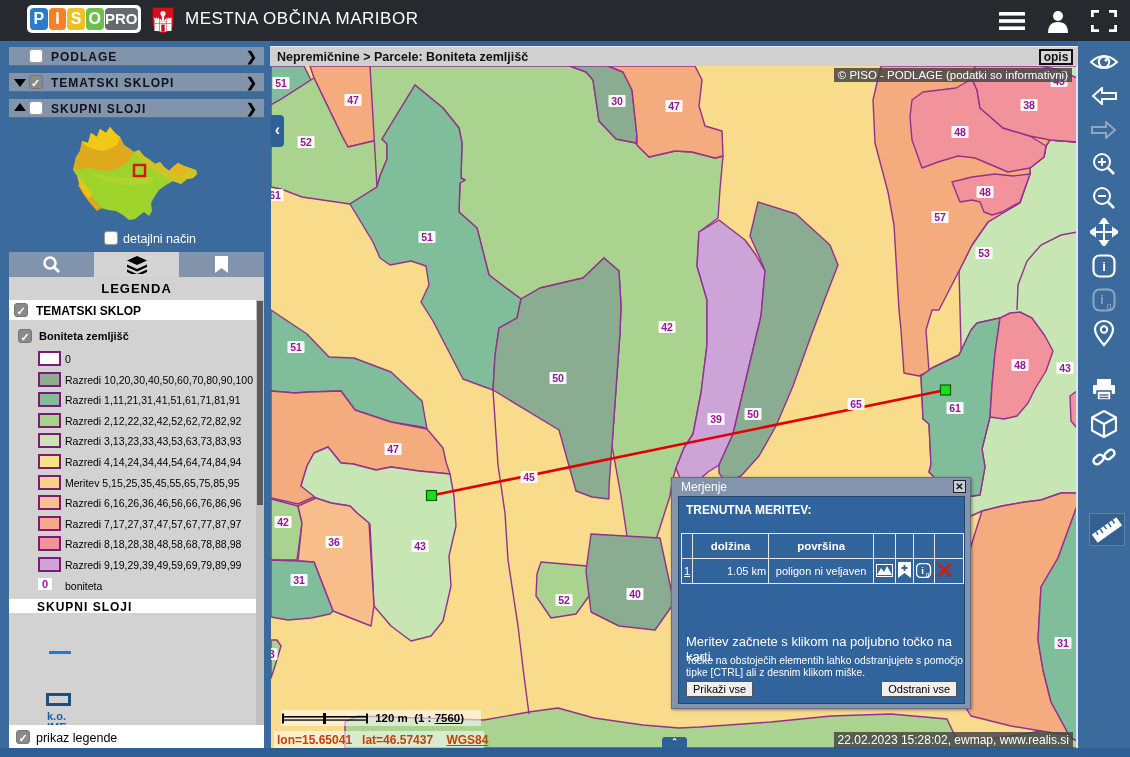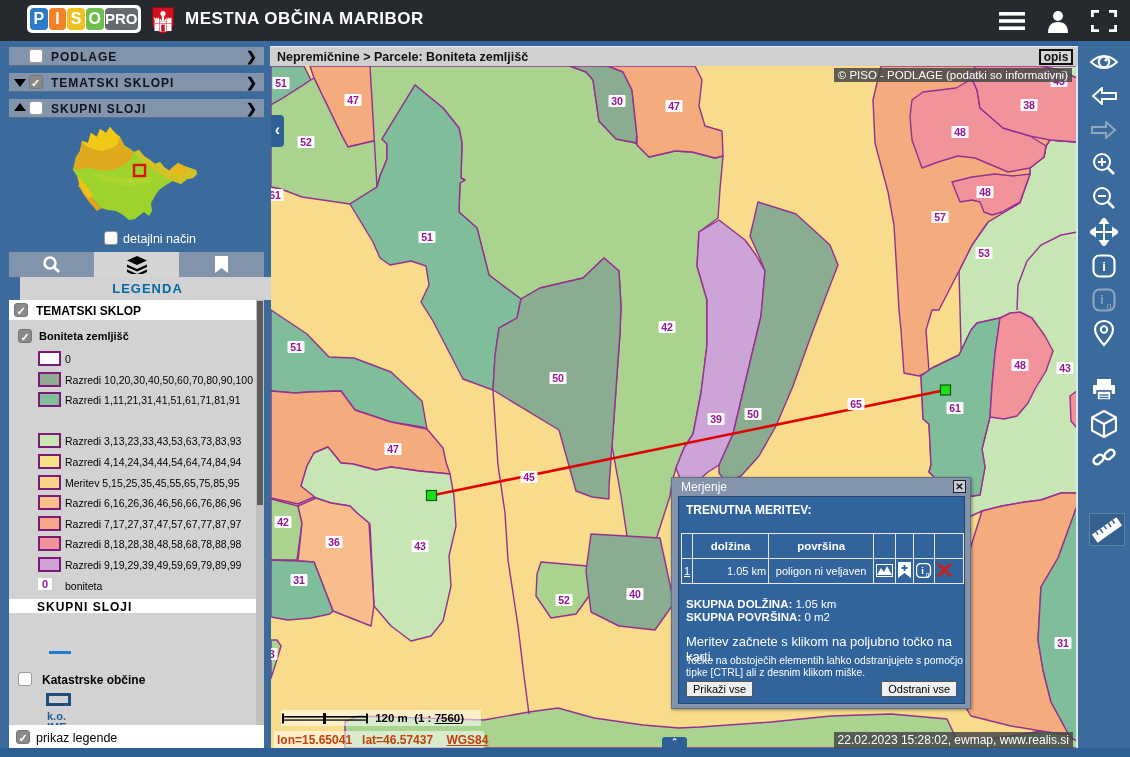--- a/index.html
+++ b/index.html
@@ -1,35 +1,35 @@
 <!DOCTYPE html>
 <html><head><meta charset="utf-8">
 <style>
 *{margin:0;padding:0;box-sizing:border-box}
 html,body{width:1130px;height:757px;overflow:hidden;font-family:"Liberation Sans",sans-serif;background:#3a6b9c}
 #header{position:absolute;left:0;top:0;width:1130px;height:41px;background:#26292e}
 #logo{position:absolute;left:27px;top:5px;width:114px;height:28px;background:#fff;border-radius:5px;display:flex;align-items:center;padding:2px 3px}
 .lbox{width:19px;height:22px;border-radius:4px;color:#fff;font-weight:bold;font-size:16px;text-align:center;line-height:22px;margin-right:1px}
 #probox{width:36px;height:22px;border-radius:4px;background:#666a6e;color:#fff;font-weight:bold;font-size:15px;text-align:center;line-height:22px;letter-spacing:0px}
 #coat{position:absolute;left:152px;top:7px}
-#citytitle{position:absolute;left:185px;top:9px;color:#fff;font-weight:bold;font-size:17px;letter-spacing:0.5px}
+#citytitle{position:absolute;left:185px;top:9px;color:#fff;font-weight:normal;font-size:17px;letter-spacing:0.5px}
 #hdricons{position:absolute;right:13px;top:0;height:41px;display:flex;align-items:center;gap:21px}
 
 #sidebar{position:absolute;left:0;top:41px;width:270px;height:716px;background:#3a6b9c}
 .sbar{position:absolute;left:9px;width:255px;height:19px;background:#8294ac;border-bottom:1px solid #5a6e85;color:#10131c;font-weight:bold;font-size:12px;letter-spacing:1px}
 .sbar .cb{position:absolute;left:20px;top:2px}
 .sbar .txt{position:absolute;left:42px;top:3px}
 .sbar .chev{position:absolute;right:6px;top:2px;font-size:13px;color:#000;font-weight:bold}
 .sbar .tri{position:absolute;left:5px;top:6px;width:0;height:0}
 .cb{width:14px;height:14px;background:#fff;border:1px solid #999;border-radius:3px}
 .cbc{width:14px;height:14px;background:#8a8a8a;border:1px solid #777;border-radius:3px;color:#fff;font-size:11px;font-weight:bold;text-align:center;line-height:14px}
 #tabs{position:absolute;left:9px;top:211px;width:255px;height:25px;display:flex}
 .tab{width:85px;height:25px;background:#8294ac;display:flex;align-items:center;justify-content:center}
 .tab.active{background:#d4d4d4}
-#legendabar{position:absolute;left:20px;top:236px;width:255px;height:23px;background:#d2d2d2;color:#0369a1;font-weight:bold;font-size:13px;text-align:center;line-height:24px;letter-spacing:1px}
+#legendabar{position:absolute;left:9px;top:236px;width:255px;height:23px;background:#d2d2d2;color:#000000;font-weight:bold;font-size:13px;text-align:center;line-height:24px;letter-spacing:1px}
 #legpanel{position:absolute;left:9px;top:259px;width:255px;height:425px;background:#d2d2d2;overflow:hidden}
 .wrow{background:#fff}
 #scrollbar{position:absolute;right:0px;top:0px;width:8px;height:425px;background:#c0c0c0}
 #scrollthumb{position:absolute;right:1px;top:1px;width:6px;height:204px;background:#5b5b5b}
 .lrow{position:absolute;left:0;width:247px;height:20px;font-size:11px;color:#000}
 .sw{position:absolute;left:29px;top:2px;width:23px;height:15px;border:2px solid #7c1a78}
 .lrow .lt{position:absolute;left:56px;top:4px;white-space:nowrap;font-size:10.5px}
 #botwhite{position:absolute;left:9px;top:684px;width:255px;height:24px;background:#fff}
 
 #crumb{position:absolute;left:270px;top:46px;width:808px;height:20px;background:#d0d0d0;border-top:1px solid #efefef;color:#111;font-weight:bold;font-size:12.5px;line-height:20px;padding-left:7px}
@@ -159,20 +159,24 @@
         <span class="lt">0</span>
       </div>
     <div class="lrow" style="top:69.6px">
         <div class="sw" style="background:#8fac91"></div>
         <span class="lt">Razredi 10,20,30,40,50,60,70,80,90,100</span>
       </div>
     <div class="lrow" style="top:90.2px">
         <div class="sw" style="background:#82bd9b"></div>
         <span class="lt">Razredi 1,11,21,31,41,51,61,71,81,91</span>
       </div>
+    <div class="lrow" style="top:110.8px">
+        <div class="sw" style="background:#a6d38b"></div>
+        <span class="lt">Razredi 2,12,22,32,42,52,62,72,82,92</span>
+      </div>
     <div class="lrow" style="top:131.4px">
         <div class="sw" style="background:#c8e5b4"></div>
         <span class="lt">Razredi 3,13,23,33,43,53,63,73,83,93</span>
       </div>
     <div class="lrow" style="top:152px">
         <div class="sw" style="background:#f6e388"></div>
         <span class="lt">Razredi 4,14,24,34,44,54,64,74,84,94</span>
       </div>
     <div class="lrow" style="top:172.6px">
         <div class="sw" style="background:#f7d287"></div>
@@ -193,24 +197,20 @@
     <div class="lrow" style="top:255px">
         <div class="sw" style="background:#cfa3d8"></div>
         <span class="lt">Razredi 9,19,29,39,49,59,69,79,89,99</span>
       </div>
     <div class="lrow" style="top:275.6px">
         <span style="position:absolute;left:29px;top:2px;background:#fff;color:#971697;font-weight:bold;padding:0 4px">0</span>
         <span class="lt">boniteta</span>
       </div>
     <div class="wrow" style="position:absolute;left:0;top:299px;width:255px;height:14px;font-weight:bold;font-size:12px;letter-spacing:1px;padding:1px 0 0 28px">SKUPNI SLOJI</div>
     <div style="position:absolute;left:40px;top:351px;width:22px;height:3px;background:#1f7ad4"></div>
-    <div class="lrow" style="top:370px">
-        <div class="cb" style="position:absolute;left:9px;top:2px"></div>
-        <span style="position:absolute;left:33px;top:3px;font-weight:bold;font-size:12px">Katastrske občine</span>
-      </div>
     <div style="position:absolute;left:37px;top:393px;width:25px;height:13px;border:3px solid #1c4f7c"></div>
     <div style="position:absolute;left:38px;top:410px;color:#1c5f9c;font-weight:bold;font-size:11px">k.o.</div>
     <div style="position:absolute;left:38px;top:421px;color:#1c5f9c;font-weight:bold;font-size:11px">IME</div>
     <div id="scrollbar">
         <div id="scrollthumb"></div>
       </div>
   </div>
   <div id="botwhite">
       <div class="cbc" style="position:absolute;left:7px;top:5px">✓</div>
       <span style="position:absolute;left:27px;top:6px;font-size:12.5px">prikaz legende</span>
@@ -538,19 +538,18 @@
                 <rect x="0.5" y="0.5" width="14" height="14" rx="4.5" fill="none" stroke="#fff" stroke-width="1.4"></rect>
                 <text x="6.5" y="10.5" font-size="9.5" fill="#fff" text-anchor="middle" font-weight="bold">i</text>
                 <text x="11.5" y="13.5" font-size="6.5" fill="#fff" text-anchor="middle">g</text>
               </svg></td>
       <td><svg width="15" height="14" viewBox="0 0 15 14">
                 <path d="M0 2 L2 0 L7.5 4.5 L13 0 L15 2 L9.5 7 L15 12 L13 14 L7.5 9.5 L2 14 L0 12 L5.5 7 Z" fill="#c42020"></path>
               </svg></td>
           </tr>
     </tbody>
       </table>
-    <div style="position:absolute;left:7px;top:101px;font-size:11.5px;line-height:12.5px"><b>SKUPNA DOLŽINA:</b> 1.05 km<br><b>SKUPNA POVRŠINA:</b> 0 m2</div>
     <div style="position:absolute;left:7px;top:137px;font-size:13px">Meritev začnete s klikom na poljubno točko na karti.</div>
     <div style="position:absolute;left:7px;top:158px;width:278px;font-size:10.3px;line-height:11.5px">Točke na obstoječih elementih lahko odstranjujete s pomočjo tipke [CTRL] ali z desnim klikom miške.</div>
     <div class="dbtn" style="left:7px;bottom:6px">Prikaži vse</div>
     <div class="dbtn" style="right:7px;bottom:6px">Odstrani vse</div>
   </div>
 </div>
 
 </body></html>

